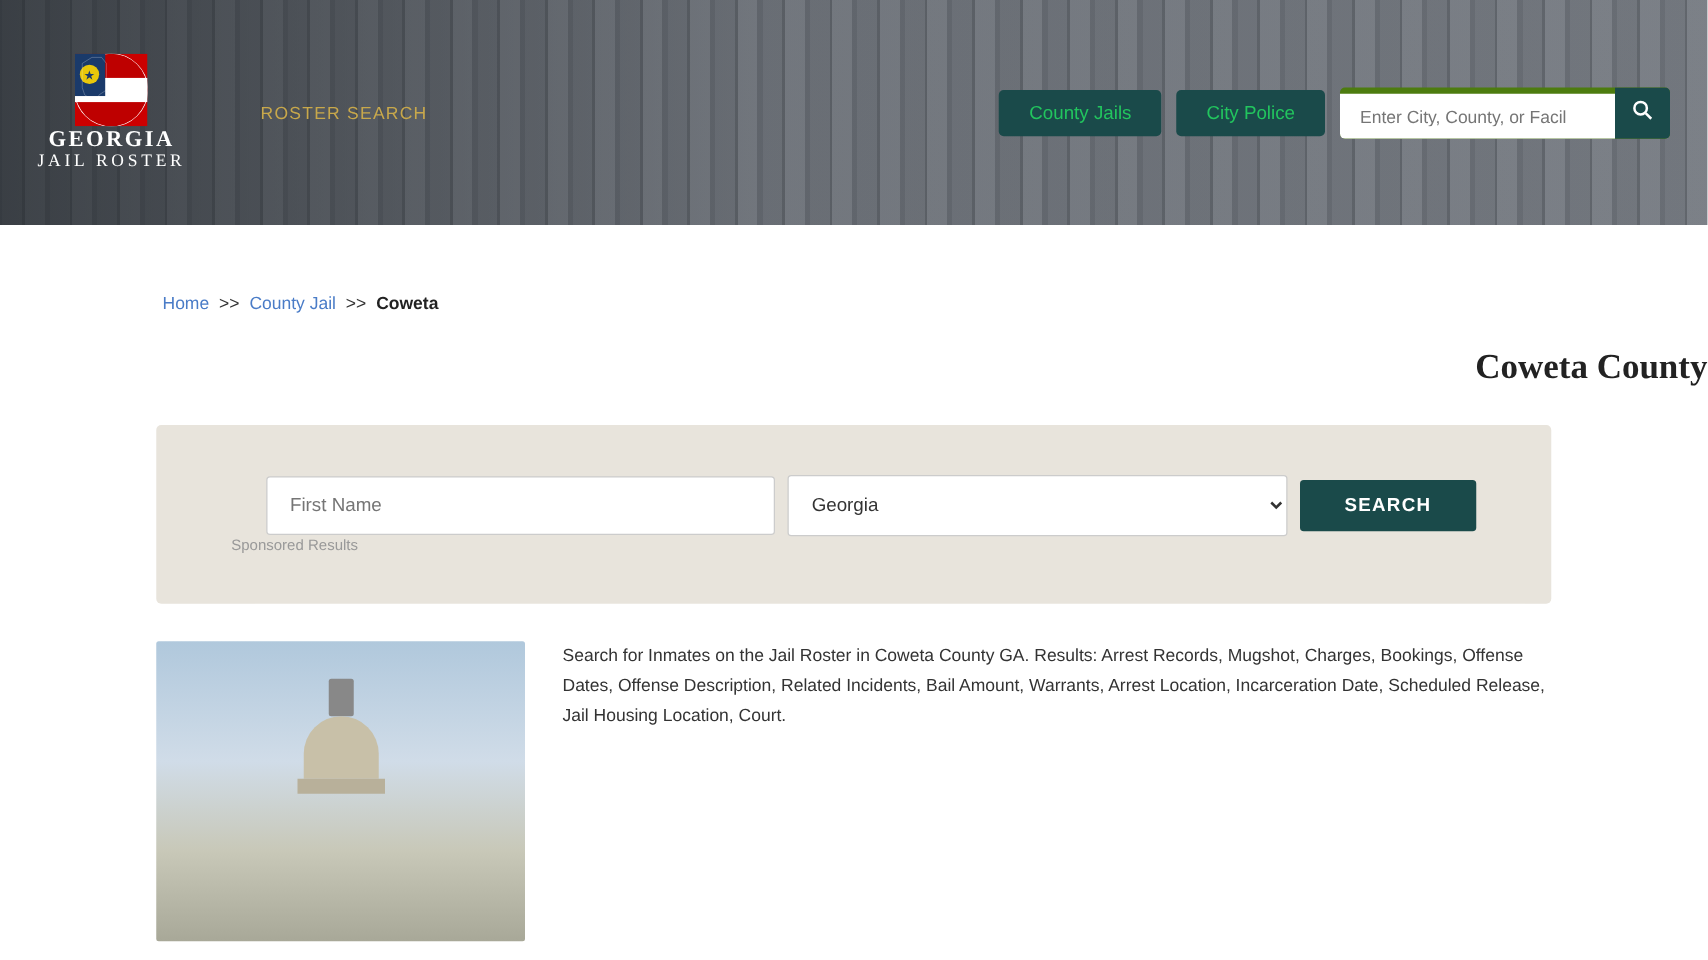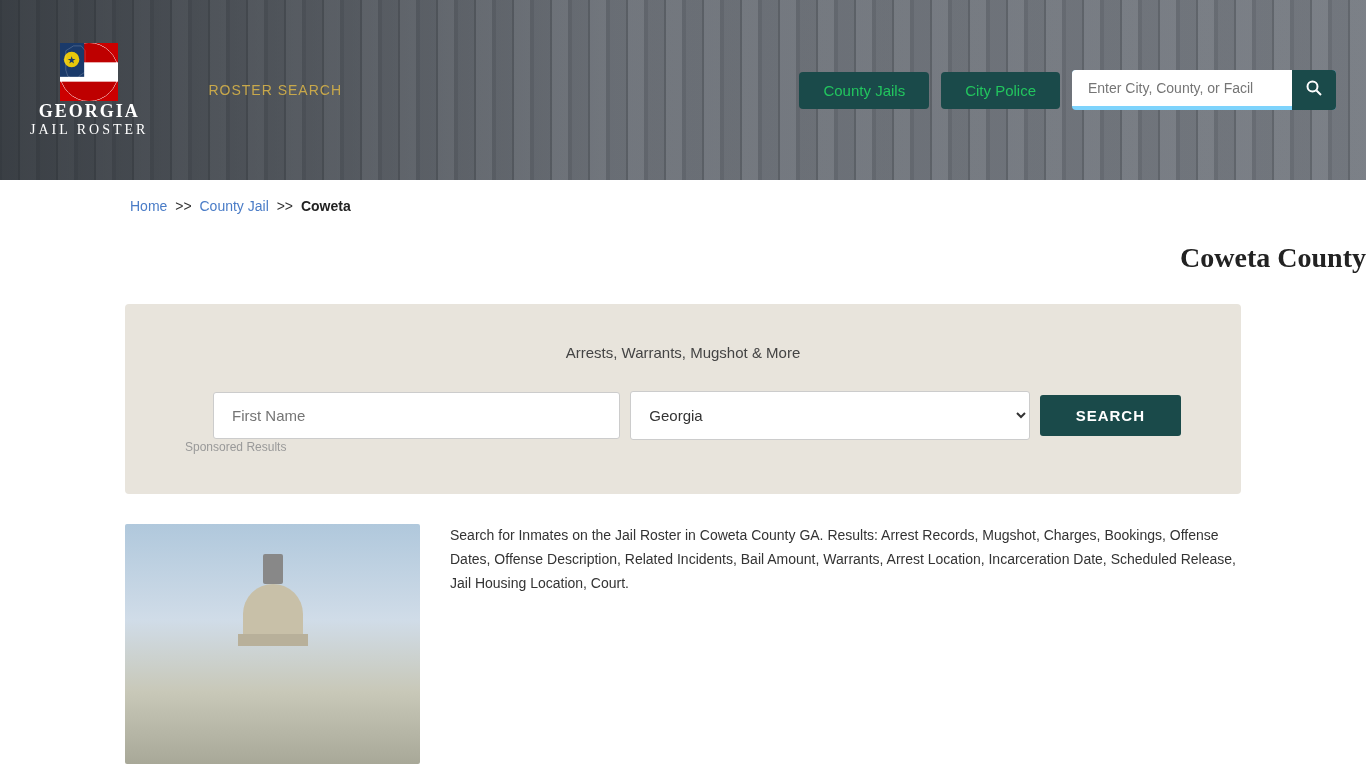--- a/index.html
+++ b/index.html
@@ -79,22 +79,22 @@
       border-radius: 4px;
       padding: 10px 24px;
       font-size: 15px;
       font-family: Arial, sans-serif;
       cursor: pointer;
       text-decoration: none;
       display: inline-block;
     }
     .search-bar {
       display: flex;
-      align-items: flex-start;
-      background: #7dd3fc;
+      align-items: flex-end;
+      background: #4d7c0f;
       border-radius: 4px;
       overflow: hidden;
     }
     .search-bar input {
       border: none;
       outline: none;
       padding: 10px 16px;
       font-size: 14px;
       font-family: Arial, sans-serif;
       width: 220px;
@@ -108,20 +108,21 @@
       color: #fff;
       font-size: 16px;
     }
 
     
     .breadcrumb-area {
       padding: 18px 130px;
       font-family: Arial, sans-serif;
       font-size: 14px;
       color: #333;
+      margin-top: 36px;
     }
     .breadcrumb-area a {
       color: #4a7cc7;
       text-decoration: none;
     }
     .breadcrumb-sep {
       color: #333;
       margin: 0 4px;
     }
     .breadcrumb-current {
@@ -326,21 +327,20 @@
   <a href="#">County Jail</a>
   <span class="breadcrumb-sep">&gt;&gt;</span>
   <span class="breadcrumb-current">Coweta</span>
 </nav>
 
 <div class="page-title-area">
   <h1>Coweta County</h1>
 </div>
 
 <section class="inmate-record-section">
-  <p class="inmate-record-subtitle">Arrests, Warrants, Mugshot &amp; More</p>
 
   <form class="search-form">
     <input type="text" placeholder="First Name" style="">
     <select id="state-select"><option value="Alabama">Alabama</option><option value="Alaska">Alaska</option><option value="Arizona">Arizona</option><option value="Arkansas">Arkansas</option><option value="California">California</option><option value="Colorado">Colorado</option><option value="Connecticut">Connecticut</option><option value="Delaware">Delaware</option><option value="Florida">Florida</option><option value="Georgia" selected="">Georgia</option><option value="Hawaii">Hawaii</option><option value="Idaho">Idaho</option><option value="Illinois">Illinois</option><option value="Indiana">Indiana</option><option value="Iowa">Iowa</option><option value="Kansas">Kansas</option><option value="Kentucky">Kentucky</option><option value="Louisiana">Louisiana</option><option value="Maine">Maine</option><option value="Maryland">Maryland</option><option value="Massachusetts">Massachusetts</option><option value="Michigan">Michigan</option><option value="Minnesota">Minnesota</option><option value="Mississippi">Mississippi</option><option value="Missouri">Missouri</option><option value="Montana">Montana</option><option value="Nebraska">Nebraska</option><option value="Nevada">Nevada</option><option value="New Hampshire">New Hampshire</option><option value="New Jersey">New Jersey</option><option value="New Mexico">New Mexico</option><option value="New York">New York</option><option value="North Carolina">North Carolina</option><option value="North Dakota">North Dakota</option><option value="Ohio">Ohio</option><option value="Oklahoma">Oklahoma</option><option value="Oregon">Oregon</option><option value="Pennsylvania">Pennsylvania</option><option value="Rhode Island">Rhode Island</option><option value="South Carolina">South Carolina</option><option value="South Dakota">South Dakota</option><option value="Tennessee">Tennessee</option><option value="Texas">Texas</option><option value="Utah">Utah</option><option value="Vermont">Vermont</option><option value="Virginia">Virginia</option><option value="Washington">Washington</option><option value="West Virginia">West Virginia</option><option value="Wisconsin">Wisconsin</option><option value="Wyoming">Wyoming</option></select>
     <button type="submit" class="search-btn">SEARCH</button>
   </form>
 
   <div class="sponsored-label">Sponsored Results</div>
 </section>
 

